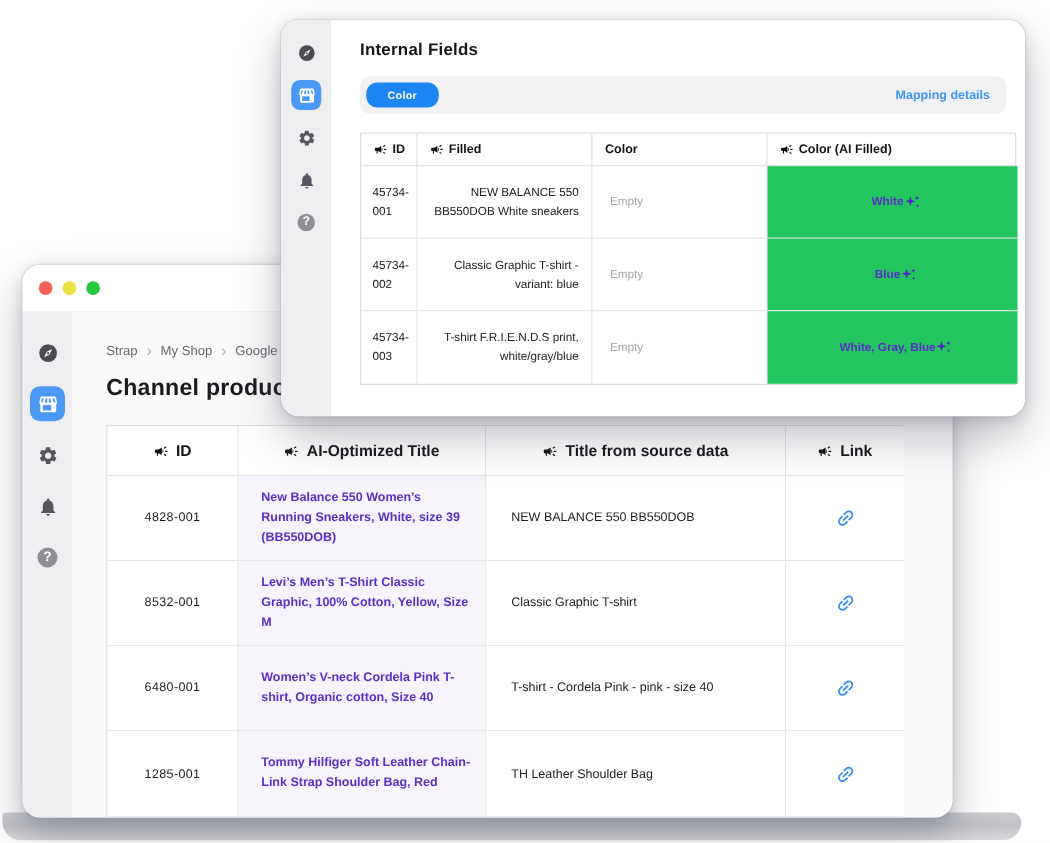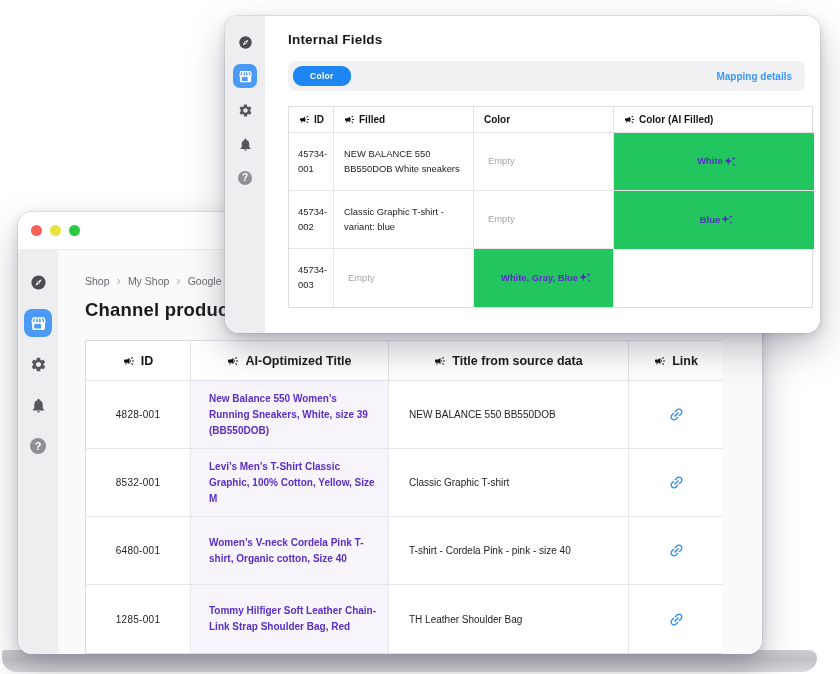--- a/index.html
+++ b/index.html
@@ -69,21 +69,21 @@
   .toolbar { margin-top:14px; width:517px; height:30px; background:#f1f1f4; border-radius:8px; display:flex; align-items:center; justify-content:space-between; padding:0 13px 0 5px; }
   .chip { background:#1d86f3; color:#fff; font-size:8.5px; font-weight:700; letter-spacing:.3px; padding:5px 17px; border-radius:9px; cursor:pointer; }
   .map-link { color:#3b97f7; font-size:10px; font-weight:700; cursor:pointer; }
 
   .ftable { margin-top:15px; width:525px; display:grid; grid-template-columns:45px 140px 140px 200px; background:#fff; border:1px solid #dcdce1; }
   .fh { height:26px; display:flex; align-items:center; gap:4px; padding-left:10px; font-size:10px; font-weight:700; color:#141418; border-bottom:1px solid #e2e2e7; border-right:1px solid #e2e2e7; }
   .fc { min-height:58px; display:flex; align-items:center; font-size:9.4px; line-height:1.55; color:#232327; border-bottom:1px solid #e7e7ea; border-right:1px solid #e7e7ea; }
   .ftable > div:nth-child(4n) { border-right:none; }
   .ftable > div:nth-last-child(-n+4) { border-bottom:none; }
   .fc.id    { padding:4px 3px 4px 9px; }
-  .fc.title { padding:6px 10px; }
+  .fc.title { padding:6px 10px;text-align:right; }
   .fc.empty { padding-left:14px; color:#a4a4aa; }
   .fc.ai    { background:#22c55e; color:#5a2ec7; font-weight:600; padding:0 12px 0 18px; justify-content:center; }
   .spark-btn { display:flex; align-items:center; cursor:pointer; }
   .spark-btn svg { width:14px; height:14px; fill:#4f25c4; }
 
   .mega { width:12px; height:12px; fill:#111; flex-shrink:0; }
   .fh .mega { width:11px; height:11px; }
 </style>
 </head>
 <body>
@@ -122,21 +122,21 @@
               <path d="M12 22c1.1 0 2-.9 2-2h-4c0 1.1.9 2 2 2zm6-6v-5c0-3.1-1.6-5.6-4.5-6.3V4c0-.8-.7-1.5-1.5-1.5S10.5 3.2 10.5 4v.7C7.6 5.4 6 7.9 6 11v5l-2 2v1h16v-1l-2-2z"></path>
             </svg>
         </div>
         <div class="side-btn">
           <span class="help-circle">?</span>
         </div>
       </div>
 
       <div class="back-main">
         <div class="breadcrumb">
-          <span class="crumb">Shop</span>
+          <span class="crumb">Strap</span>
           <span class="sep">›</span>
           <span class="crumb">My Shop</span>
           <span class="sep">›</span>
           <span class="crumb">Google Shopping</span>
         </div>
         <h1 class="page-title">Channel products</h1>
 
         <div class="btable">
           <div class="bh">
             <svg class="mega" viewBox="0 0 24 24">
@@ -294,20 +294,21 @@
             <span class="spark-btn">
                 <svg viewBox="0 0 24 24">
                   <path d="M9 3.5l1.7 5.1 5.1 1.7-5.1 1.7L9 17.1l-1.7-5.1-5.1-1.7 5.1-1.7z"></path>
                   <path d="M18.2 2.8l.8 2.4 2.4.8-2.4.8-.8 2.4-.8-2.4-2.4-.8 2.4-.8z"></path>
                   <path d="M18.8 14.2l.6 1.9 1.9.6-1.9.6-.6 1.9-.6-1.9-1.9-.6 1.9-.6z"></path>
                 </svg>
               </span>
           </div>
 
           <div class="fc id">45734-003</div>
+          <div class="fc title">T-shirt F.R.I.E.N.D.S print, white/gray/blue</div>
           <div class="fc empty">Empty</div>
           <div class="fc ai">
             <span>White, Gray, Blue</span>
             <span class="spark-btn">
                 <svg viewBox="0 0 24 24">
                   <path d="M9 3.5l1.7 5.1 5.1 1.7-5.1 1.7L9 17.1l-1.7-5.1-5.1-1.7 5.1-1.7z"></path>
                   <path d="M18.2 2.8l.8 2.4 2.4.8-2.4.8-.8 2.4-.8-2.4-2.4-.8 2.4-.8z"></path>
                   <path d="M18.8 14.2l.6 1.9 1.9.6-1.9.6-.6 1.9-.6-1.9-1.9-.6 1.9-.6z"></path>
                 </svg>
               </span>

